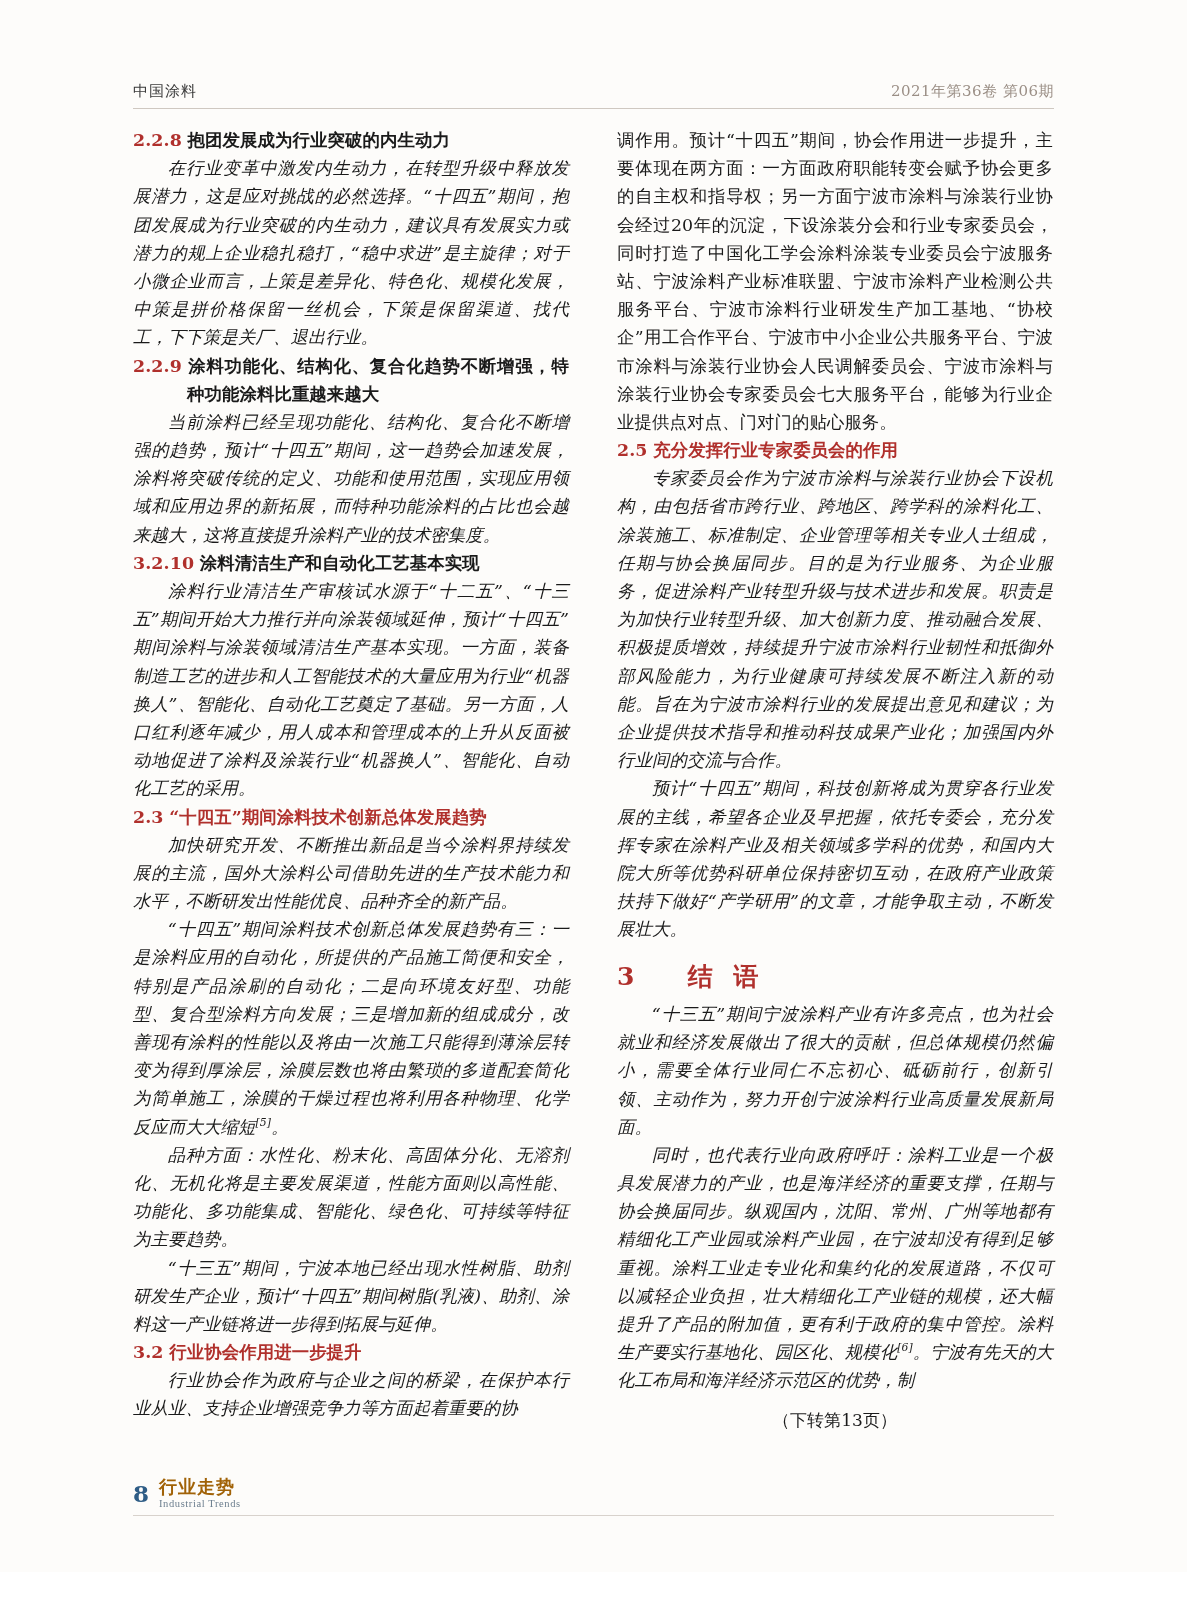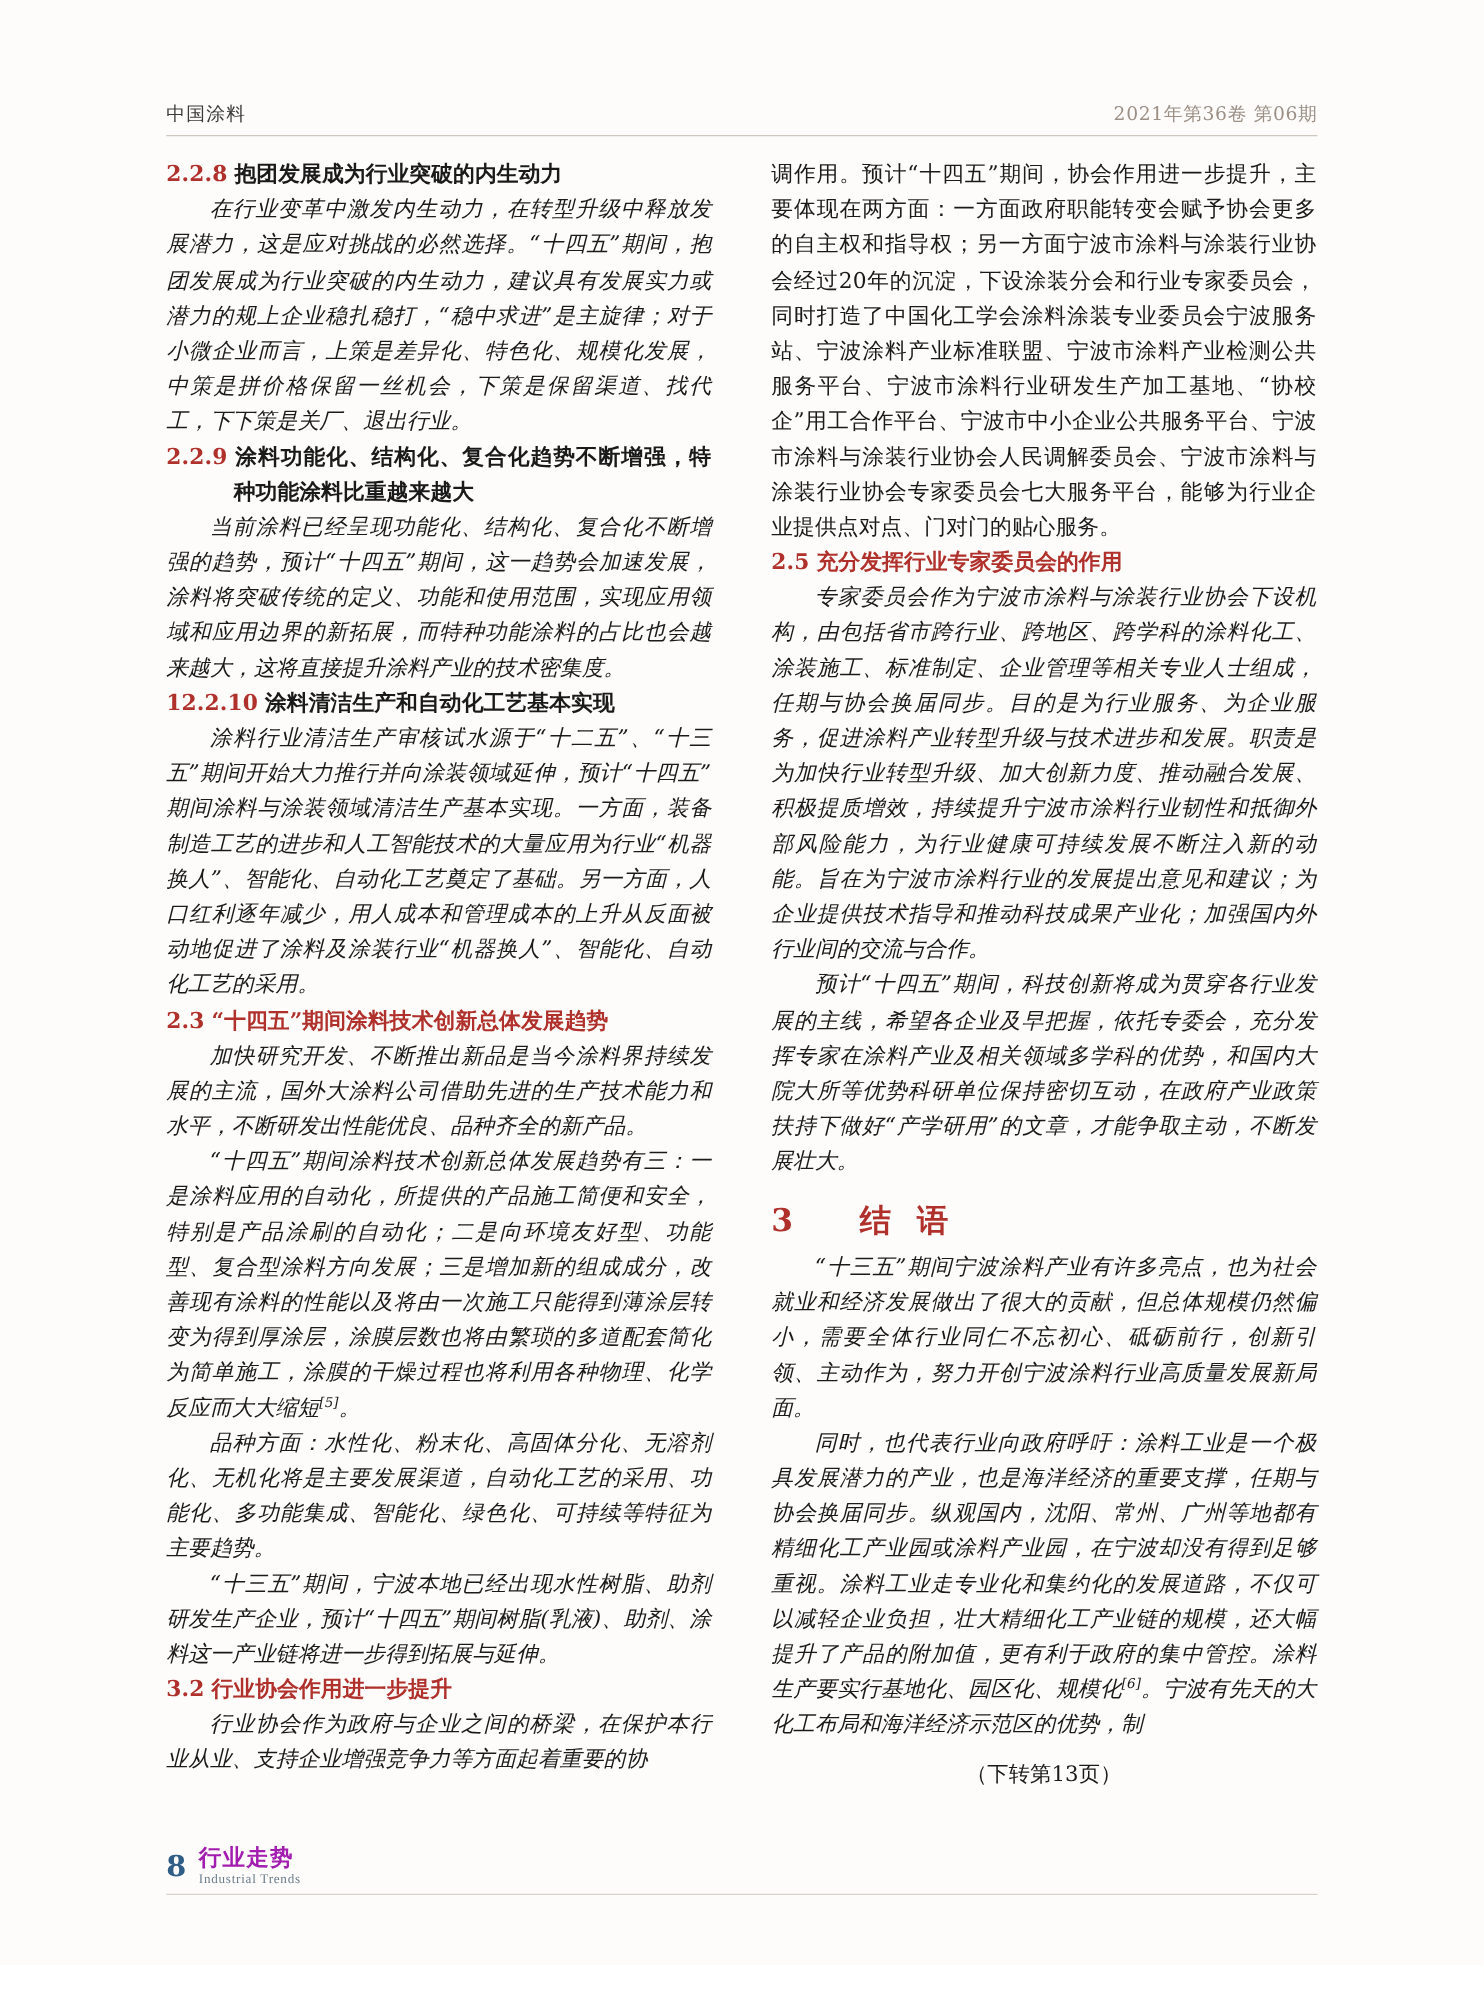--- a/index.html
+++ b/index.html
@@ -121,21 +121,21 @@
   .footer .pageno {
     color: #2f5d86;
     font-weight: bold;
     font-size: 23px;
     line-height: 1;
   }
   .footer .ftxt {
     line-height: 1.15;
   }
   .footer .ftxt .cn {
-    color: #a21caf;
+    color: #a16207;
     font-weight: bold;
     font-size: 18px;
     letter-spacing: 1px;
     display: block;
   }
   .footer .ftxt .en {
     color: #6b7d8d;
     font-size: 10.5px;
     letter-spacing: 0.6px;
     display: block;
@@ -171,32 +171,32 @@
       </p>
       <p class="ind">在行业变革中激发内生动力，在转型升级中释放发展潜力，这是应对挑战的必然选择。“十四五”期间，抱团发展成为行业突破的内生动力，建议具有发展实力或潜力的规上企业稳扎稳打，“稳中求进”是主旋律；对于小微企业而言，上策是差异化、特色化、规模化发展，中策是拼价格保留一丝机会，下策是保留渠道、找代工，下下策是关厂、退出行业。</p>
 
       <p class="heading-line hang">
         <span class="sec-num">2.2.9</span>
         <span class="txt">涂料功能化、结构化、复合化趋势不断增强，特种功能涂料比重越来越大</span>
       </p>
       <p class="ind">当前涂料已经呈现功能化、结构化、复合化不断增强的趋势，预计“十四五”期间，这一趋势会加速发展，涂料将突破传统的定义、功能和使用范围，实现应用领域和应用边界的新拓展，而特种功能涂料的占比也会越来越大，这将直接提升涂料产业的技术密集度。</p>
 
       <p class="heading-line hang2">
-        <span class="sec-num">12.2.10</span>
+        <span class="sec-num">3.2.10</span>
         <span class="txt">涂料清洁生产和自动化工艺基本实现</span>
       </p>
       <p class="ind">涂料行业清洁生产审核试水源于“十二五”、“十三五”期间开始大力推行并向涂装领域延伸，预计“十四五”期间涂料与涂装领域清洁生产基本实现。一方面，装备制造工艺的进步和人工智能技术的大量应用为行业“机器换人”、智能化、自动化工艺奠定了基础。另一方面，人口红利逐年减少，用人成本和管理成本的上升从反面被动地促进了涂料及涂装行业“机器换人”、智能化、自动化工艺的采用。</p>
 
       <p class="heading-line hang">
         <span class="sec-num">2.3</span>
         <span class="head-red">“十四五”期间涂料技术创新总体发展趋势</span>
       </p>
       <p class="ind">加快研究开发、不断推出新品是当今涂料界持续发展的主流，国外大涂料公司借助先进的生产技术能力和水平，不断研发出性能优良、品种齐全的新产品。</p>
       <p class="ind"><span>“十四五”期间涂料技术创新总体发展趋势有三：一是涂料应用的自动化，所提供的产品施工简便和安全，特别是产品涂刷的自动化；二是向环境友好型、功能型、复合型涂料方向发展；三是增加新的组成成分，改善现有涂料的性能以及将由一次施工只能得到薄涂层转变为得到厚涂层，涂膜层数也将由繁琐的多道配套简化为简单施工，涂膜的干燥过程也将利用各种物理、化学反应而大大缩短</span><sup>[5]</sup><span>。</span></p>
-      <p class="ind">品种方面：水性化、粉末化、高固体分化、无溶剂化、无机化将是主要发展渠道，自动化工艺的采用、功能化、多功能集成、智能化、绿色化、可持续等特征为主要趋势。</p>
+      <p class="ind">品种方面：水性化、粉末化、高固体分化、无溶剂化、无机化将是主要发展渠道，性能方面则以高性能、功能化、多功能集成、智能化、绿色化、可持续等特征为主要趋势。</p>
       <p class="ind">“十三五”期间，宁波本地已经出现水性树脂、助剂研发生产企业，预计“十四五”期间树脂(乳液)、助剂、涂料这一产业链将进一步得到拓展与延伸。</p>
 
       <p class="heading-line hang">
         <span class="sec-num">3.2</span>
         <span class="head-red">行业协会作用进一步提升</span>
       </p>
       <p class="ind">行业协会作为政府与企业之间的桥梁，在保护本行业从业、支持企业增强竞争力等方面起着重要的协</p>
 
     </div>
 

